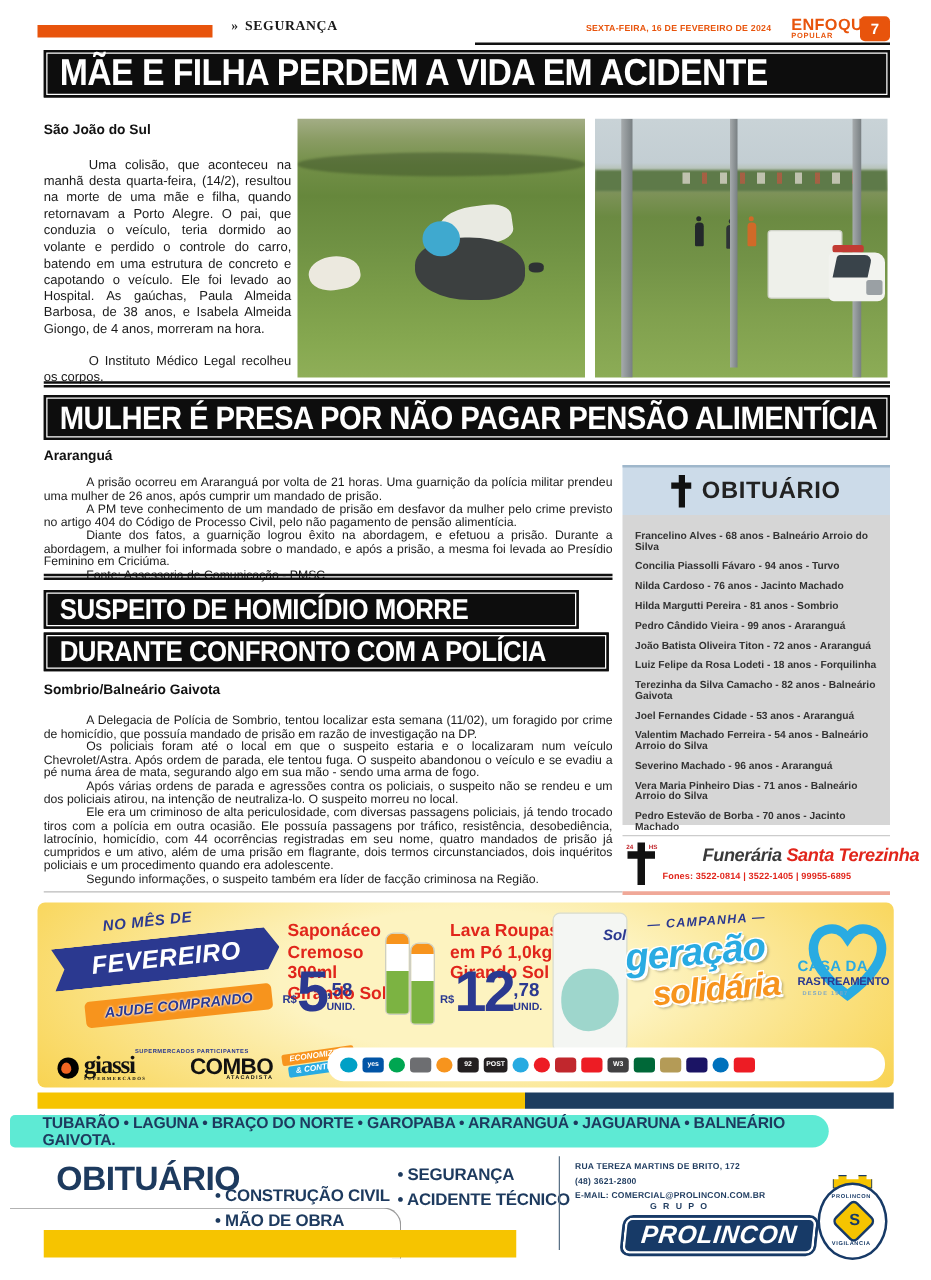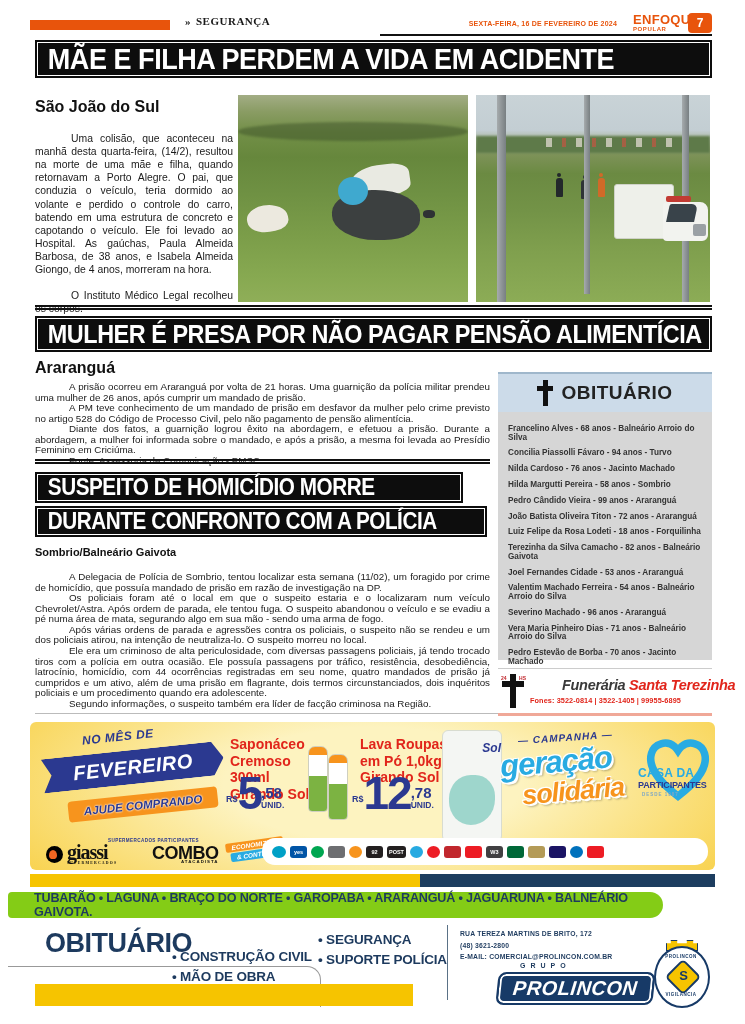--- a/index.html
+++ b/index.html
@@ -26,21 +26,21 @@
                   font-weight:800;letter-spacing:-.5px;white-space:nowrap;padding-left:12px;}
   .h1bar{left:35px;top:40px;width:677px;height:38px;}
   .h1bar span{font-size:30px;}
   .h2bar{left:35px;top:316px;width:677px;height:36px;}
   .h2bar span{font-size:26px;}
   .h3bar-a{left:35px;top:472px;width:428px;height:31px;}
   .h3bar-b{left:35px;top:506px;width:452px;height:31px;}
   .h3bar-a span,.h3bar-b span{font-size:23px;}
 
   
-  .dateline{font-size:16px;font-weight:800;color:#111;}
+  .dateline{font-size:11px;font-weight:800;color:#111;}
   .article-narrow{left:35px;top:98px;width:198px;}
   .article-narrow .dateline{margin-bottom:16px;}
   .article-narrow p{font-size:10.4px;line-height:1.26;text-align:justify;text-indent:36px;margin:0 0 13px;}
   .wide-article p{font-size:9.8px;line-height:1.08;text-align:justify;text-indent:34px;margin:0;}
   .a2{left:35px;top:382px;width:455px;}
   .a3{left:35px;top:572px;width:455px;}
   .dl2{left:35px;top:359px;}
   .dl3{left:35px;top:546px;font-size:11px;}
   .double-rule{height:5px;border-top:2px solid #111;border-bottom:2px solid #111;box-sizing:border-box;}
   .rule1{left:35px;top:305px;width:677px;}
@@ -166,21 +166,21 @@
   .chip:nth-child(12){background:#414042;}
   .chip:nth-child(13){background:#006838;}
   .chip:nth-child(14){background:#b49b57;}
   .chip:nth-child(15){background:#1b1464;}
   .chip:nth-child(16){background:#0071bc;border-radius:50%;width:13px;min-width:13px;}
   .chip:nth-child(17){background:#ed1c24;}
 
   
   .div-yellow{left:30px;top:874px;width:390px;height:13px;background:#f6c400;}
   .div-blue{left:420px;top:874px;width:295px;height:13px;background:#1d3d5f;}
-  .cities{left:8px;top:892px;width:655px;height:26px;background:#84cc16;border-radius:4px 13px 13px 4px;
+  .cities{left:8px;top:892px;width:655px;height:26px;background:#5eead4;border-radius:4px 13px 13px 4px;
           display:flex;align-items:center;padding-left:26px;box-sizing:border-box;
           color:#1d3a5e;font-weight:800;font-size:12.6px;letter-spacing:-.2px;}
   .svc-title{left:45px;top:928px;font-size:27px;font-weight:900;color:#1d3a5e;letter-spacing:-.5px;}
   .svc-col{color:#1d3a5e;font-weight:800;font-size:13.5px;line-height:1.5;letter-spacing:-.2px;}
   .svc-c1{left:172px;top:930px;margin-top:17px;} .svc-c2{left:318px;top:930px;}
   .svc-divider{left:447px;top:925px;height:75px;border-left:1.5px solid #5a7186;}
   .addr{left:460px;top:928px;color:#1d3a5e;font-weight:800;font-size:6.8px;line-height:1.7;letter-spacing:.2px;}
   .grupo{left:520px;top:962px;font-size:7px;font-weight:800;letter-spacing:5px;color:#1d3a5e;}
   .prolincon{left:497px;top:972px;background:#173a67;border:2.5px solid #173a67;border-radius:8px;
       box-shadow:inset 0 0 0 2px #fff;transform:skewX(-6deg);padding:3px 14px;
@@ -253,36 +253,36 @@
   </div>
 
   <div class="abs double-rule rule1"></div>
 
   <div class="abs black-bar h2bar">
     <span>MULHER É PRESA POR NÃO PAGAR PENSÃO ALIMENTÍCIA</span>
   </div>
   <div class="abs dateline dl2">Araranguá</div>
   <div class="abs wide-article a2">
       <p class="para">A prisão ocorreu em Araranguá por volta de 21 horas. Uma guarnição da polícia militar prendeu uma mulher de 26 anos, após cumprir um mandado de prisão.</p>
-      <p class="para">A PM teve conhecimento de um mandado de prisão em desfavor da mulher pelo crime previsto no artigo 528 do Código de Processo Civil, pelo não pagamento de pensão alimentícia.</p>
+      <p class="para">A PM teve conhecimento de um mandado de prisão em desfavor da mulher pelo crime previsto no artigo 404 do Código de Processo Civil, pelo não pagamento de pensão alimentícia.</p>
       <p class="para">Diante dos fatos, a guarnição logrou êxito na abordagem, e efetuou a prisão. Durante a abordagem, a mulher foi informada sobre o mandado, e após a prisão, a mesma foi levada ao Presídio Feminino em Criciúma.</p>
       <p class="para">Fonte: Assessoria de Comunicação - PMSC</p>
     </div>
   <div class="abs double-rule rule2"></div>
 
   <div class="abs obit">
     <div class="obit-head">
       <div class="cross"></div>
       <div class="obit-title">OBITUÁRIO</div>
     </div>
     <div class="obit-body">
         <div class="obit-entry">Francelino Alves - 68 anos - Balneário Arroio do Silva</div>
         <div class="obit-entry">Concilia Piassolli Fávaro - 94 anos - Turvo</div>
         <div class="obit-entry">Nilda Cardoso - 76 anos - Jacinto Machado</div>
-        <div class="obit-entry">Hilda Margutti Pereira - 58 anos - Sombrio</div>
+        <div class="obit-entry">Hilda Margutti Pereira - 81 anos - Sombrio</div>
         <div class="obit-entry">Pedro Cândido Vieira - 99 anos - Araranguá</div>
         <div class="obit-entry">João Batista Oliveira Titon - 72 anos - Araranguá</div>
         <div class="obit-entry">Luiz Felipe da Rosa Lodeti - 18 anos - Forquilinha</div>
         <div class="obit-entry">Terezinha da Silva Camacho - 82 anos - Balneário Gaivota</div>
         <div class="obit-entry">Joel Fernandes Cidade - 53 anos - Araranguá</div>
         <div class="obit-entry">Valentim Machado Ferreira - 54 anos - Balneário Arroio do Silva</div>
         <div class="obit-entry">Severino Machado - 96 anos - Araranguá</div>
         <div class="obit-entry">Vera Maria Pinheiro Dias - 71 anos - Balneário Arroio do Silva</div>
         <div class="obit-entry">Pedro Estevão de Borba - 70 anos - Jacinto Machado</div>
         <div class="obit-entry">Sidney Silva Santos - 59 anos - Araranguá</div>
@@ -353,21 +353,21 @@
 
     <div class="campanha">— CAMPANHA —</div>
     <div class="ger">geração</div>
     <div class="sol">solidária</div>
 
     <div class="charity">
       <svg viewBox="0 0 100 100">
         <path d="M50 90 C18 66 6 44 11 27 C15 13 33 7 45 17 C48 20 50 23 50 23 C50 23 52 20 55 17 C67 7 85 13 89 27 C94 44 82 66 50 90 Z" fill="none" stroke="#29abe2" stroke-width="11"></path>
       </svg>
       <div class="cha-t1">CASA DA</div>
-      <div class="cha-t2">PARTICIPANTES</div>
+      <div class="cha-t2">RASTREAMENTO</div>
       <div class="cha-t3">DESDE 1987</div>
     </div>
 
     <div class="retail-note">SUPERMERCADOS PARTICIPANTES</div>
     <div class="giassi">
       <div class="giassi-icon"></div>
       <div>
         <div class="giassi-word">giassi</div>
         <div class="giassi-sub">SUPERMERCADOS</div>
       </div>
@@ -406,21 +406,21 @@
   <div class="abs cities">TUBARÃO • LAGUNA • BRAÇO DO NORTE • GAROPABA • ARARANGUÁ • JAGUARUNA • BALNEÁRIO GAIVOTA.</div>
 
   <div class="abs svc-title">OBITUÁRIO</div>
   <div class="abs svc-col svc-c1">
       <div>• CONSTRUÇÃO CIVIL</div>
       <div>• MÃO DE OBRA</div>
       <div>• RASTREAMENTO</div>
     </div>
   <div class="abs svc-col svc-c2">
       <div>• SEGURANÇA</div>
-      <div>• SUPORTE POLÍCIA</div>
+      <div>• ACIDENTE TÉCNICO</div>
     </div>
   <div class="abs svc-divider"></div>
   <div class="abs addr">
     <div>RUA TEREZA MARTINS DE BRITO, 172</div>
     <div>(48) 3621-2800</div>
     <div>E-MAIL: COMERCIAL@PROLINCON.COM.BR</div>
   </div>
   <div class="abs grupo">GRUPO</div>
   <div class="abs prolincon">PROLINCON</div>
   <div class="abs crest">

